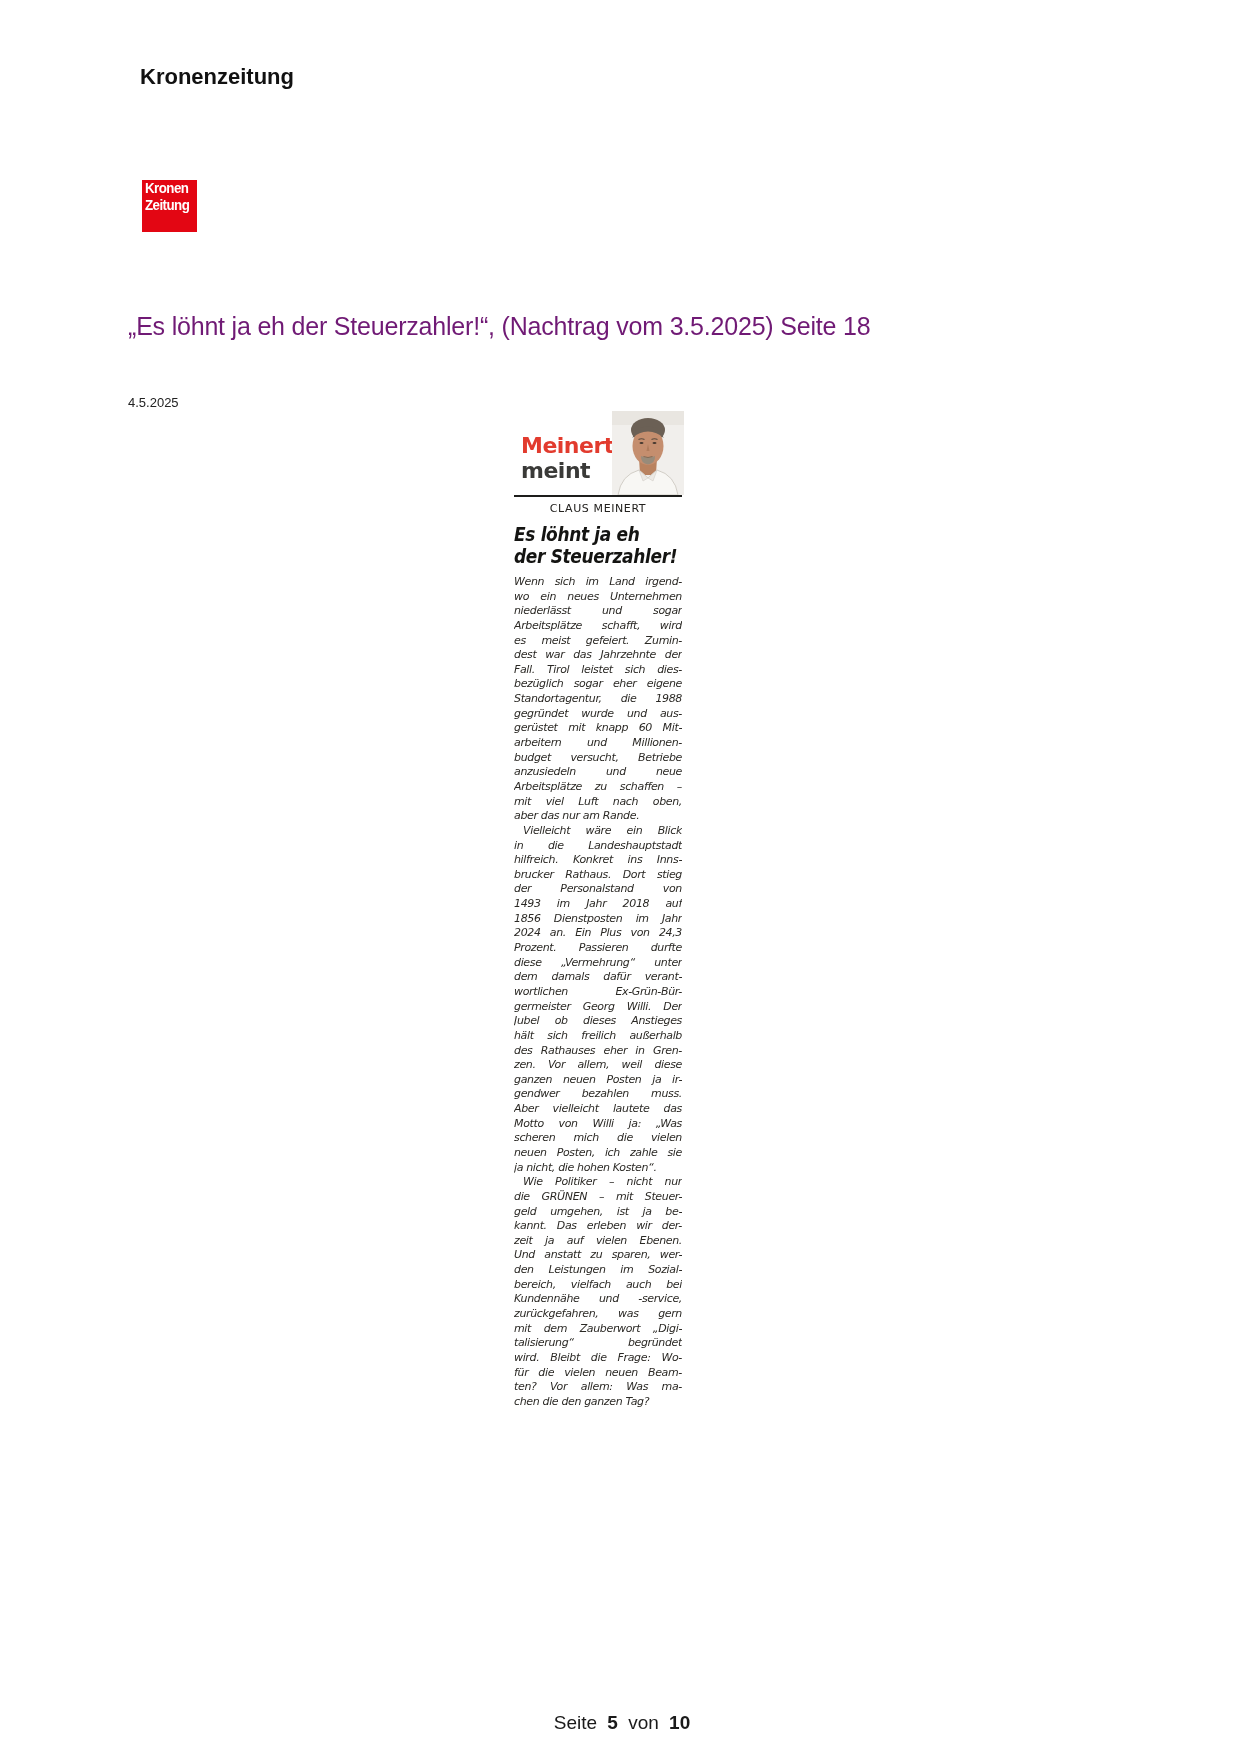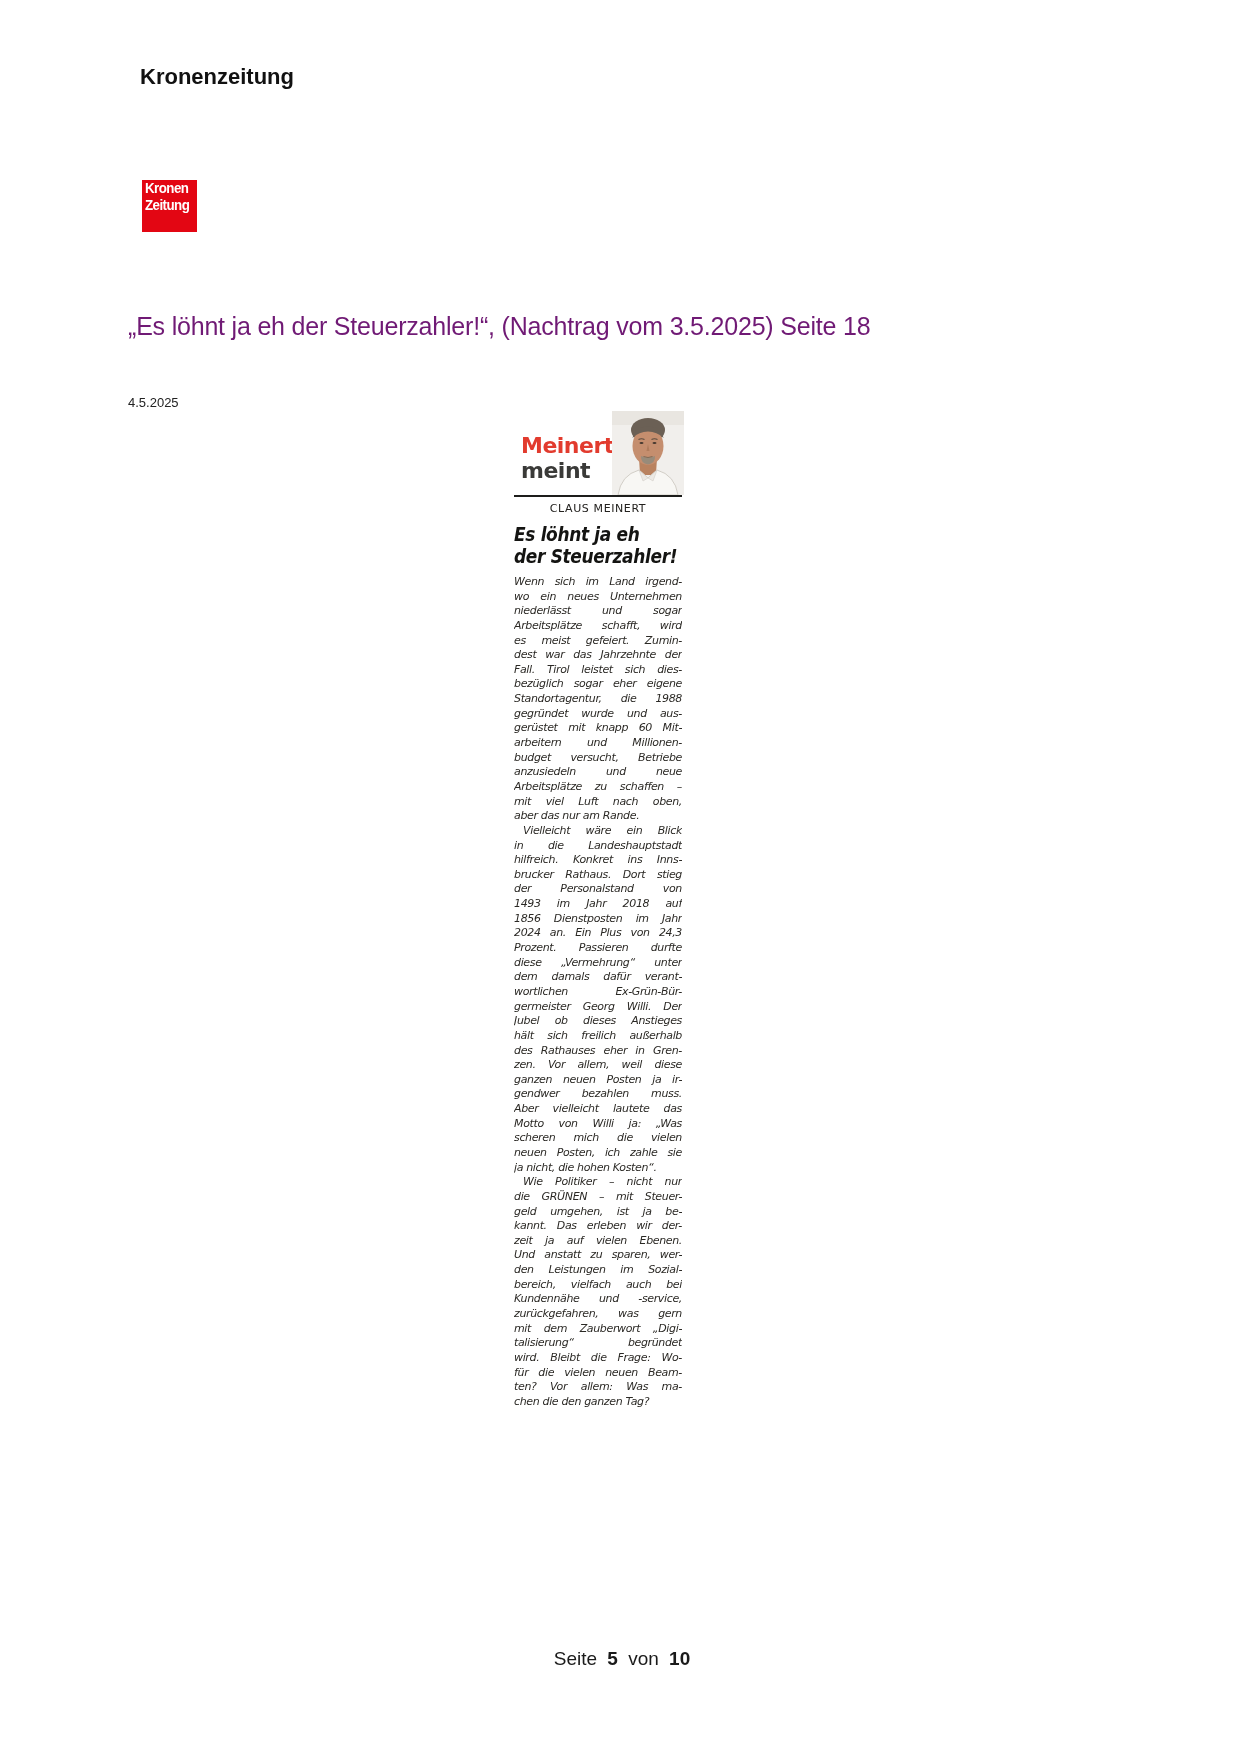--- a/index.html
+++ b/index.html
@@ -102,21 +102,21 @@
     overflow:hidden;white-space:nowrap;
   }
   .bl.end{
     text-align:left;
     -moz-text-align-last:left;
     text-align-last:left;
   }
   .bl.indent{text-indent:9px;}
 
   .page-footer{
-    position:absolute;left:0;top:1648px;width:100%;
+    position:absolute;left:0;top:1712px;width:100%;
     text-align:center;font-size:19px;color:#1a1a1a;
   }
   .page-footer span{display:inline-block;}
   .page-footer .w{margin:0 4px;}
   .page-footer .b{font-weight:bold;margin:0 1px;}
 </style>
 </head>
 <body>
 
 <div class="page">

